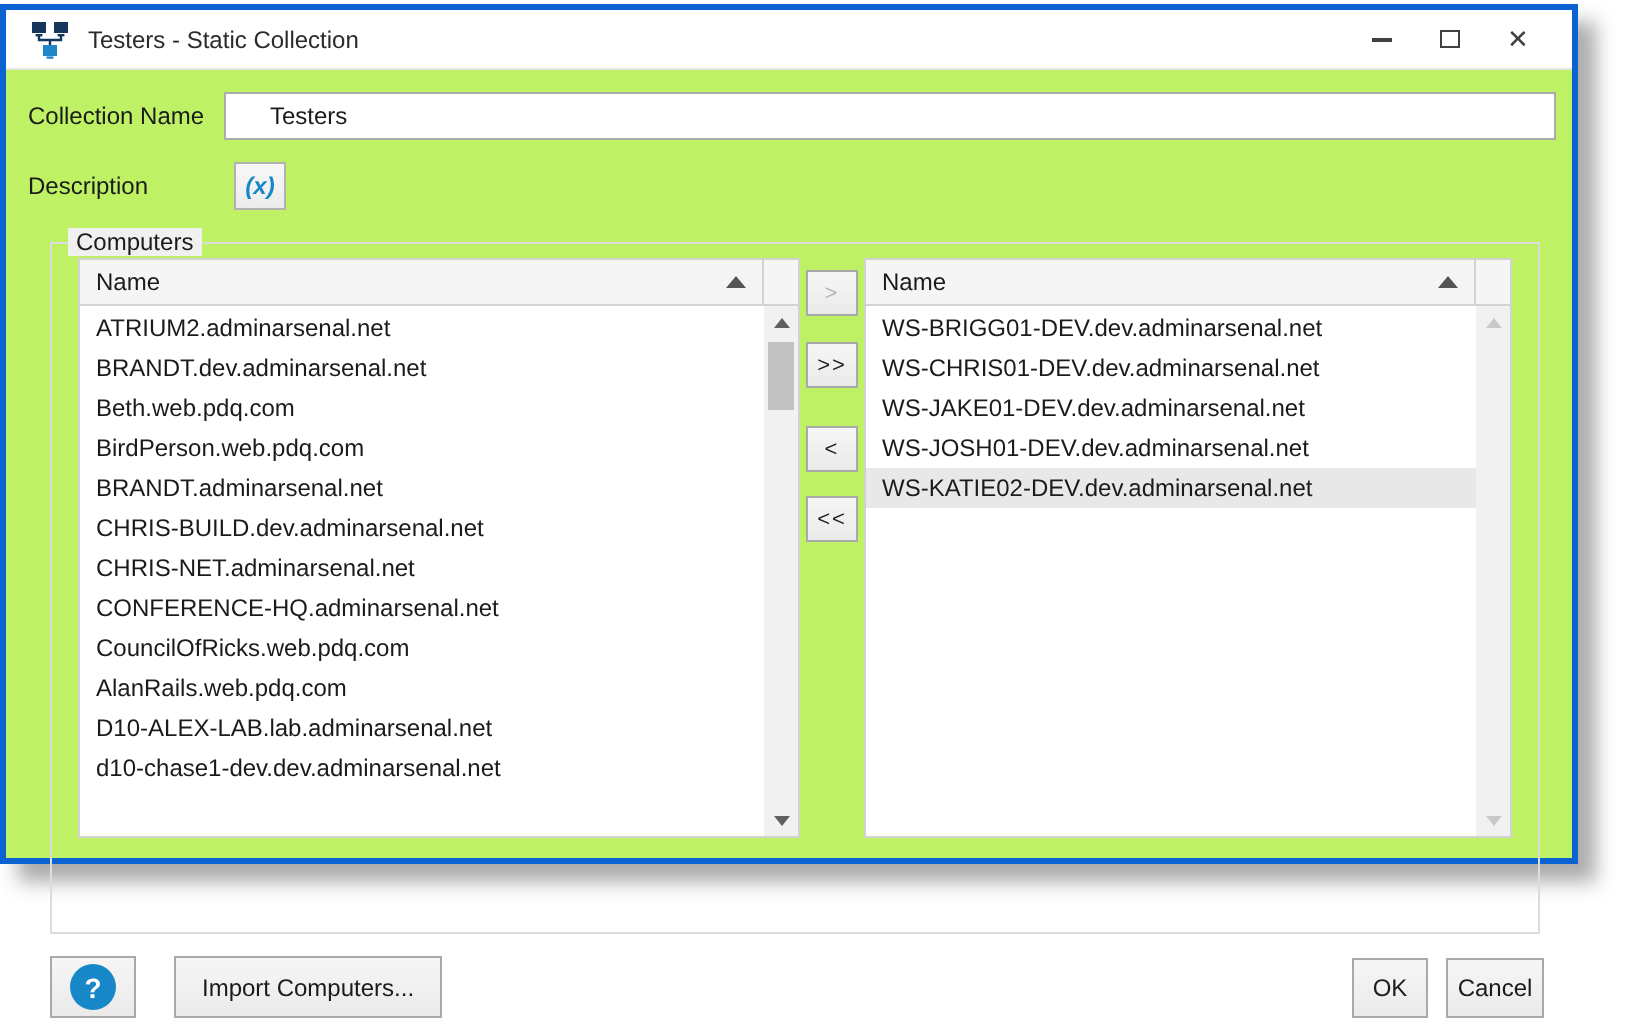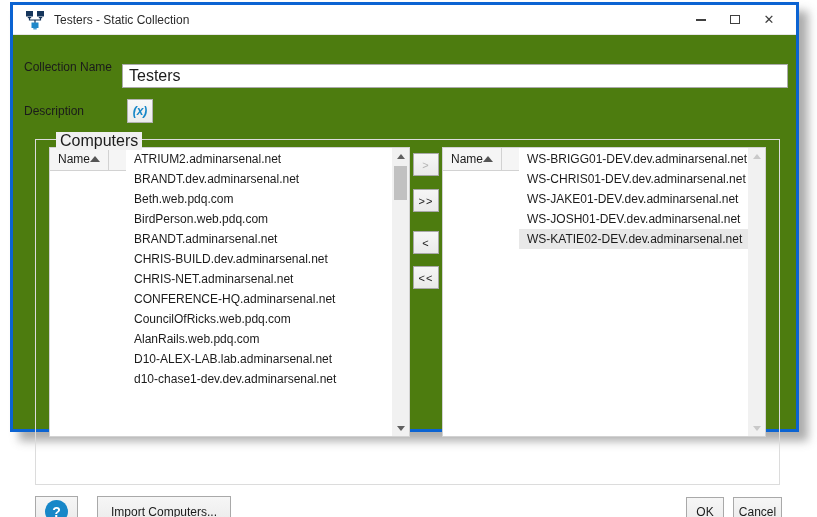--- a/index.html
+++ b/index.html
@@ -1,61 +1,61 @@
 <!DOCTYPE html>
 <html><head>
 <meta charset="utf-8">
 <style>
   * { box-sizing: border-box; margin: 0; padding: 0; }
   html, body { width: 817px; height: 517px; background: #ffffff; overflow: hidden;
     font-family: "Liberation Sans", sans-serif; }
   .window {
-    position: absolute; left: 10px; top: 2px; width: 789px; height: 430px;
-    border: 3px solid #0b63d2; background: #4d7c0f;
+    position: absolute; left: 0; top: 2px; width: 789px; height: 430px;
+    border: 3px solid #0b63d2; background: #bef264;
     box-shadow: 9px 9px 9px rgba(70,70,70,0.45);
   }
   
   .titlebar { height: 30px; background: #ffffff; display: flex; align-items: center;
     border-bottom: 1px solid #e6e6e6; padding-left: 12px; }
   .app-icon { width: 20px; height: 20px; flex: none; }
   .title-text { margin-left: 9px; font-size: 12px; color: #2b2b2b; flex: 1;
     white-space: nowrap; overflow: hidden; }
   .winbtns { display: flex; align-items: center; gap: 0; margin-right: 10px; }
   .winbtn { width: 34px; height: 26px; display: flex; align-items: center;
     justify-content: center; color: #404040; cursor: default; }
   .min-glyph { width: 10px; height: 2px; background: #404040; }
   .max-glyph { width: 10px; height: 9px; border: 1.5px solid #404040; background: transparent; }
   .close-glyph { font-size: 13px; line-height: 1; color: #404040; }
   
   .dlg-body { padding: 11px 8px 0 11px; }
   .frow { display: flex; align-items: center; margin-bottom: 11px; }
   .flabel { width: 98px; flex: none; font-size: 12px; color: #1b1b1b; }
   .tinput { flex: 1; height: 24px; border: 1px solid #ababab; background: #fff;
-    padding: 0 6px; font-family: "Liberation Sans", sans-serif; font-size: 16px; color: #1b1b1b; outline: none; margin-top: 18px; }
+    padding: 0 22px; font-family: "Liberation Sans", sans-serif; font-size: 12px; color: #1b1b1b; outline: none; }
   .tinput::placeholder { color: #9b9b9b; }
   .var-btn { flex: none; width: 26px; height: 24px; margin-left: 5px;
     background: linear-gradient(#f8f8f8,#ebebeb); border: 1px solid #b2b2b2;
     color: #1787c8; font-style: italic; font-weight: bold; font-size: 12px;
     display: flex; align-items: center; justify-content: center; cursor: pointer; }
   
   .groupbox { position: relative; margin: 16px 8px 0 11px; height: 346px;
     border: 1px solid #dcdcdc; padding: 0 13px; }
   .group-label { position: absolute; top: -8px; left: 8px; background: #f0f0f0;
-    padding: 0 4px; font-size: 16px; color: #1b1b1b; margin-left: 12px; }
+    padding: 0 4px; font-size: 12px; color: #1b1b1b; }
   .filter-row { display: flex; align-items: center; margin-top: 17px; height: 24px; }
   .filter-left { width: 361px; flex: none; display: flex; align-items: center; }
   .filter-left .flt-label { width: 114px; flex: none; font-size: 12px; color: #1b1b1b; }
   .filter-mid { width: 32px; flex: none; }
   .filter-right { flex: 1; display: flex; align-items: center; }
   .filter-right .flt-label { width: 73px; flex: none; font-size: 12px; color: #1b1b1b; }
   .members-filter { border: 1px solid #7eb4ea; }
   
   .lists-row { display: flex; margin-top: 7px; }
   .listbox { background: #fff; border: 1px solid #d2d2d2; height: 290px;
-    display: flex; overflow: hidden; }
+    display: flex; flex-direction: column; overflow: hidden; }
   .list-left { width: 361px; flex: none; }
   .list-right { flex: 1; }
   .list-header { height: 23px; flex: none; display: flex; background: #f5f5f5;
     border-bottom: 1px solid #d2d2d2; }
   .hdr-name { flex: 1; display: flex; align-items: center; padding-left: 8px;
     font-size: 12px; color: #1b1b1b; border-right: 1px solid #d2d2d2; cursor: pointer; }
   .sort-asc { margin-left: auto; margin-right: 8px; width: 0; height: 0;
     border-left: 5px solid transparent; border-right: 5px solid transparent;
     border-bottom: 6px solid #555; }
   .hdr-cap { width: 17px; flex: none; }

